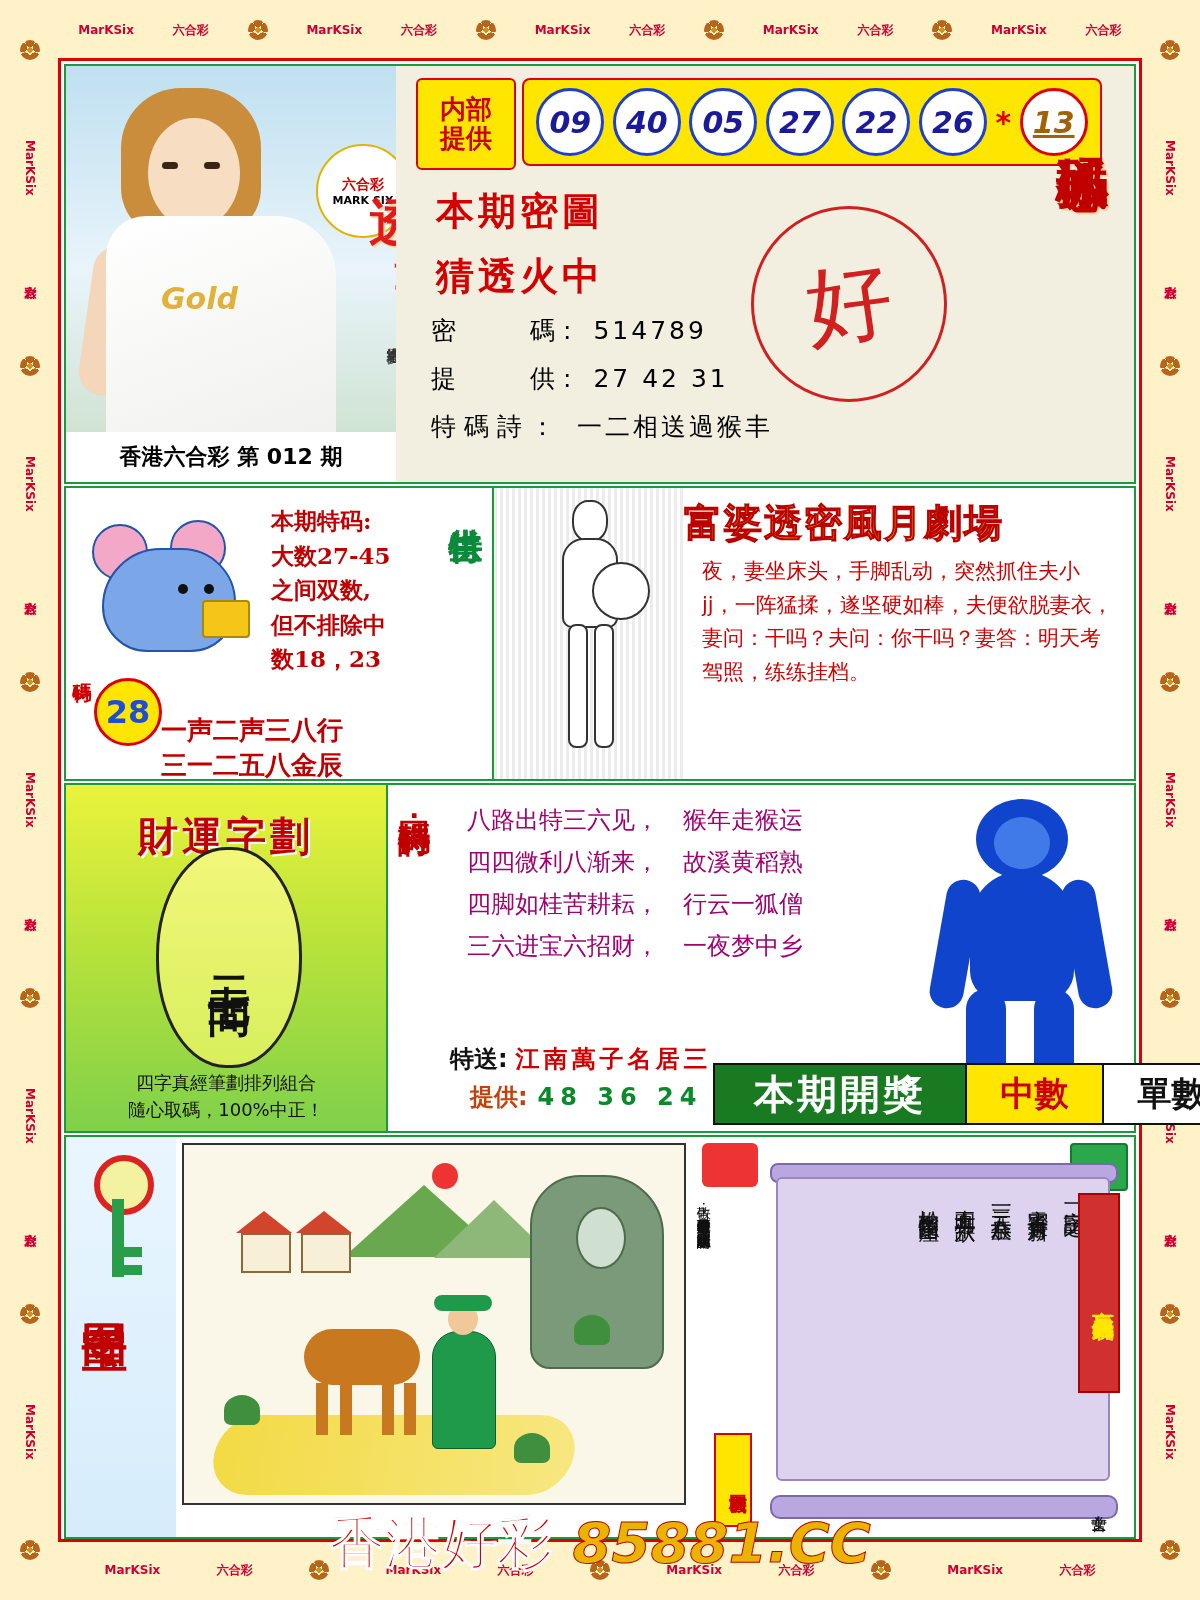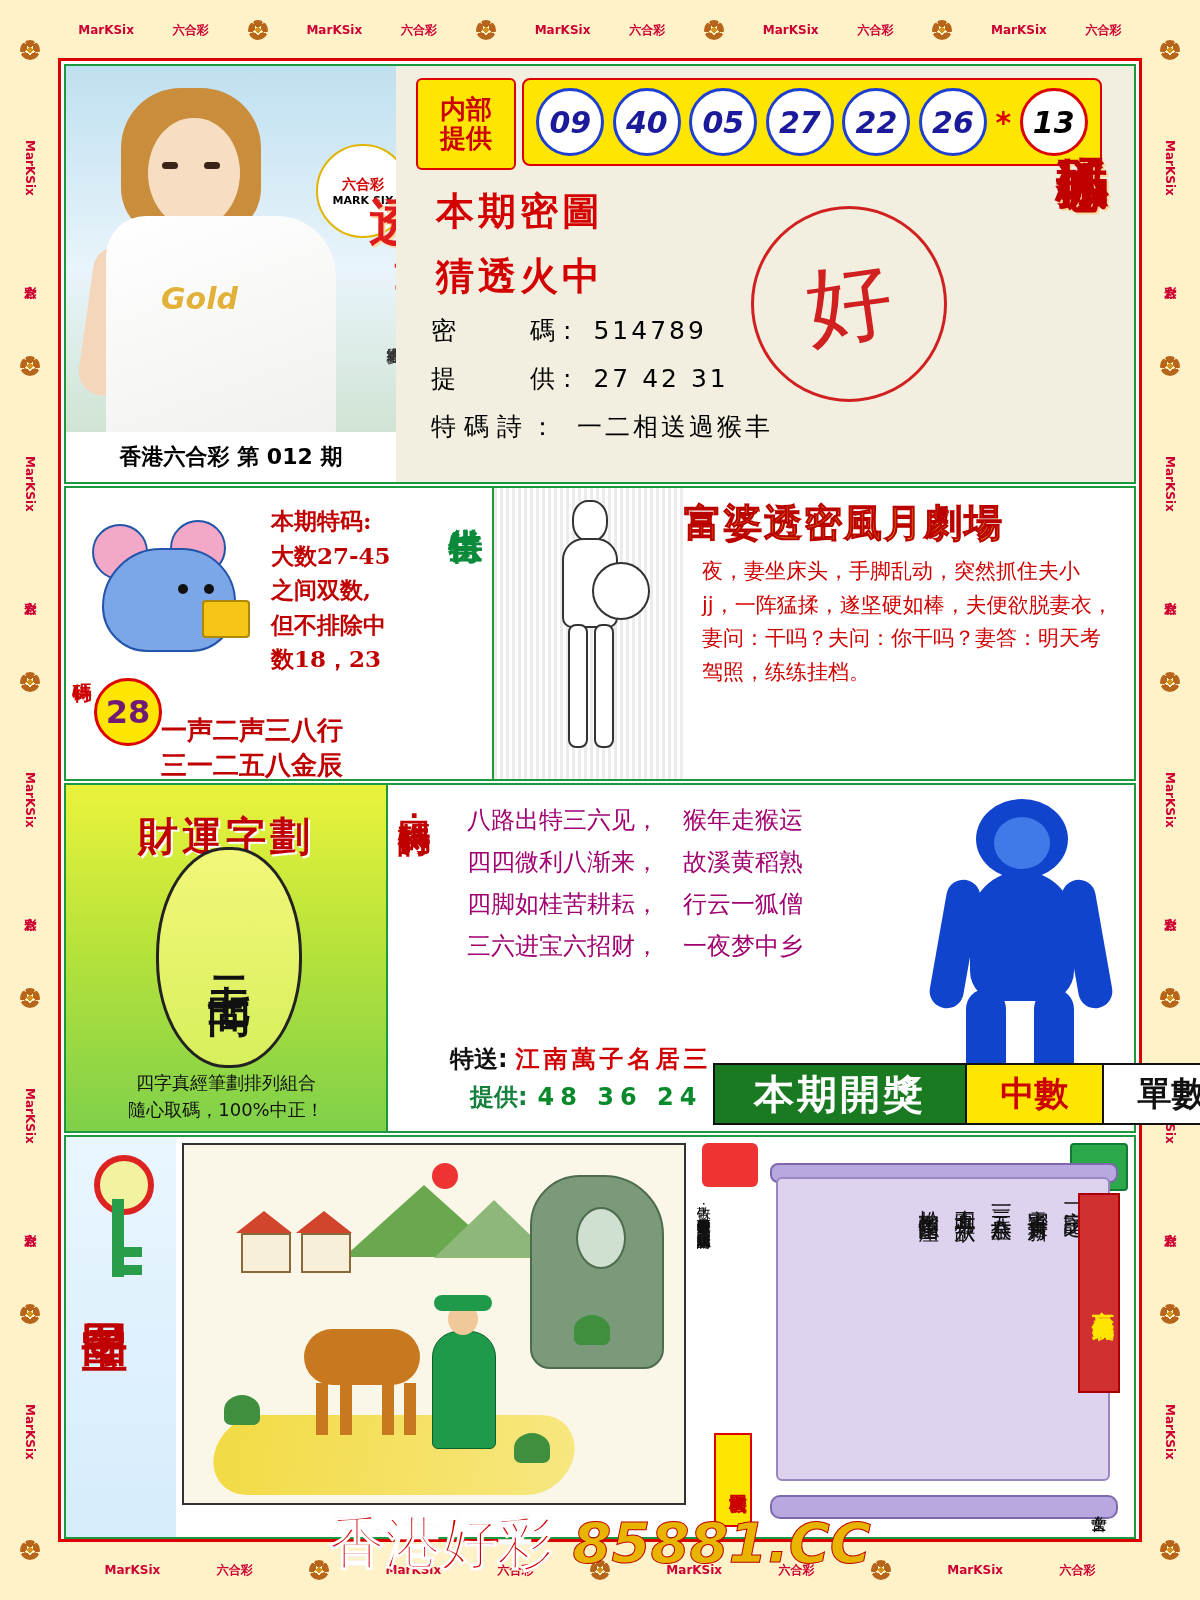--- a/index.html
+++ b/index.html
@@ -43,21 +43,21 @@
   .logo-circle .lc2{color:#000;font-size:11px;font-weight:bold;}
 
   .tou-mi-shu{position:absolute;left:300px;top:130px;width:110px;z-index:6;text-align:center;}
   .tms-ch{font-size:52px;font-weight:bold;color:#e01b1b;line-height:1.05;text-shadow:2px 2px 0 #ffd9a0;font-family:"DejaVu Serif","Liberation Serif",serif;}
   .side-vert{position:absolute;left:318px;top:270px;writing-mode:vertical-rl;font-size:15px;color:#333;z-index:6;}
 
   .top-right{flex:1;position:relative;}
   .neibu{position:absolute;left:20px;top:12px;width:96px;height:88px;background:#ffe600;border:2px solid #d00;border-radius:6px;display:flex;flex-direction:column;align-items:center;justify-content:center;color:#c00;font-size:26px;font-weight:bold;line-height:1.1;}
   .ballbar{position:absolute;left:126px;top:12px;width:580px;height:88px;background:#ffe600;border:2px solid #d00;border-radius:8px;display:flex;align-items:center;justify-content:space-around;padding:0 8px;box-sizing:border-box;}
   .ball{width:62px;height:62px;border-radius:50%;background:#fff;border:3px solid #1f3fd0;display:flex;align-items:center;justify-content:center;font-size:30px;font-weight:bold;font-style:italic;color:#1a1a9a;}
-  .ball.red{border-color:#d00;color:#000000;}
+  .ball.red{border-color:#d00;color:#a16207;text-decoration:underline;}
   .star{color:#d00;font-size:30px;font-weight:bold;}
 
   .miTitle{position:absolute;left:40px;top:120px;font-size:38px;font-weight:bold;color:#d40000;letter-spacing:4px;font-family:"DejaVu Serif","Liberation Serif",serif;text-align:center;}
   .miTitle2{position:absolute;left:40px;top:185px;font-size:38px;font-weight:bold;color:#d40000;letter-spacing:4px;font-family:"DejaVu Serif","Liberation Serif",serif;}
   .kv{position:absolute;left:35px;font-size:25px;color:#000;}
   .kv .k{color:#000;letter-spacing:8px;}
   .kv .v{margin-left:14px;letter-spacing:3px;}
   .sealcircle{position:absolute;left:355px;top:140px;width:190px;height:190px;border-radius:50%;border:3px solid #d02020;display:flex;align-items:center;justify-content:center;}
   .seal-gly{font-size:86px;color:#d02020;font-family:"DejaVu Serif","Liberation Serif",serif;transform:rotate(-8deg);}
   .xinc{position:absolute;right:22px;top:50px;writing-mode:vertical-rl;font-size:52px;font-weight:bold;color:#c00000;line-height:1.12;font-family:"DejaVu Serif","Liberation Serif",serif;text-shadow:2px 2px 0 #ffd9a0;}
@@ -65,21 +65,21 @@
   
   .row2{position:absolute;left:3px;top:425px;width:1072px;height:295px;display:flex;}
   .r2a{width:430px;height:100%;border:2px solid #1a9a3c;box-sizing:border-box;background:#fff;position:relative;}
   .mouse{position:absolute;left:18px;top:30px;width:175px;height:150px;}
   .mouse-body{position:absolute;left:18px;top:30px;width:130px;height:100px;background:#7ba7e8;border-radius:65px 60px 50px 50px;border:2px solid #2255aa;}
   .mouse-ear{position:absolute;width:52px;height:52px;border-radius:50%;background:#f3a8c8;border:2px solid #2255aa;}
   .mouse-eye{position:absolute;width:10px;height:10px;border-radius:50%;background:#111;}
   .cheese{position:absolute;left:118px;top:82px;width:44px;height:34px;background:#f5c518;border:2px solid #b08700;border-radius:4px;}
   .temaBox{position:absolute;left:28px;top:190px;text-align:center;}
   .temaLabel{writing-mode:vertical-rl;font-size:19px;color:#c00;font-weight:bold;position:absolute;left:-24px;top:-10px;}
-  .temaNum{width:62px;height:62px;border-radius:50%;background:#ffe600;border:3px solid #d00;color:#701a75;font-size:32px;font-weight:bold;display:flex;align-items:center;justify-content:center;}
+  .temaNum{width:62px;height:62px;border-radius:50%;background:#ffe600;border:3px solid #d00;color:#1d4ed8;font-size:32px;font-weight:bold;display:flex;align-items:center;justify-content:center;}
   .r2a-text{position:absolute;left:205px;top:16px;width:160px;font-size:23px;color:#c00000;line-height:1.5;font-weight:bold;font-family:"DejaVu Serif","Liberation Serif",serif;}
   .r2a-bottom{position:absolute;left:95px;top:225px;width:300px;font-size:26px;color:#c00000;font-weight:bold;line-height:1.35;font-family:"DejaVu Serif","Liberation Serif",serif;}
   .shengxiao{position:absolute;right:8px;top:14px;writing-mode:vertical-rl;font-size:34px;font-weight:bold;color:#0a8a3a;line-height:1.1;font-family:"DejaVu Serif","Liberation Serif",serif;}
 
   .r2b{flex:1;height:100%;border:2px solid #1a9a3c;border-left:none;box-sizing:border-box;background:#fff;position:relative;display:flex;}
   .lady-box{width:190px;height:100%;background:repeating-linear-gradient(90deg,#ececec 0 3px,#fff 3px 6px),repeating-linear-gradient(0deg,#ececec 0 3px,#fff 3px 6px);position:relative;}
   .lady{position:absolute;left:40px;top:12px;width:110px;height:260px;}
   .lady-head{position:absolute;left:38px;top:0;width:32px;height:38px;border-radius:16px/19px;border:2px solid #333;background:#fff;}
   .lady-torso{position:absolute;left:28px;top:38px;width:52px;height:86px;border:2px solid #333;border-radius:22px 22px 10px 10px;background:#fff;}
   .lady-leg{position:absolute;width:16px;height:120px;border:2px solid #333;border-radius:8px;background:#fff;}
@@ -96,21 +96,21 @@
   .caiyun-foot{position:absolute;left:0;bottom:8px;width:320px;text-align:center;font-size:18px;color:#111;line-height:1.5;}
 
   .poem{flex:1;position:relative;}
   .poem-label{position:absolute;left:8px;top:12px;writing-mode:vertical-rl;font-size:32px;font-weight:bold;color:#c00000;line-height:1.15;font-family:"DejaVu Serif","Liberation Serif",serif;}
   .poem-lines{position:absolute;left:62px;top:14px;width:500px;font-size:24px;color:#a00070;line-height:1.75;font-family:"DejaVu Serif","Liberation Serif",serif;}
   .poem-lines div{white-space:nowrap;margin-left:17px;}
   .tesong{position:absolute;left:62px;top:258px;font-size:24px;font-weight:bold;}
   .tesong .lab{color:#111;}
   .tesong .val{color:#d00000;margin-left:8px;letter-spacing:4px;}
   .tigong{position:absolute;left:82px;top:296px;font-size:24px;font-weight:bold;}
-  .tigong .lab{color:#15803d;}
+  .tigong .lab{color:#c2410c;}
   .tigong .val{color:#0a8a2a;margin-left:10px;letter-spacing:6px;}
   .monkey{position:absolute;right:6px;top:8px;width:210px;height:290px;}
   .mk-head{position:absolute;left:58px;top:6px;width:92px;height:80px;background:#1144cc;border-radius:46px/40px;}
   .mk-face{position:absolute;left:76px;top:24px;width:56px;height:52px;background:#3f7ae8;border-radius:28px/26px;}
   .mk-body{position:absolute;left:52px;top:78px;width:104px;height:130px;background:#1144cc;border-radius:52px 52px 30px 30px;}
   .mk-arm{position:absolute;width:34px;height:130px;background:#1144cc;border-radius:18px;}
   .mk-leg{position:absolute;width:40px;height:96px;background:#1144cc;border-radius:20px;}
 
   .openbar{position:absolute;left:325px;bottom:6px;width:735px;height:62px;display:flex;align-items:center;border:2px solid #111;box-sizing:border-box;background:#fff;}
   .ob-a{width:250px;height:100%;background:#1a7a22;color:#fff;font-size:40px;font-weight:bold;display:flex;align-items:center;justify-content:center;letter-spacing:3px;font-family:"DejaVu Serif","Liberation Serif",serif;}

